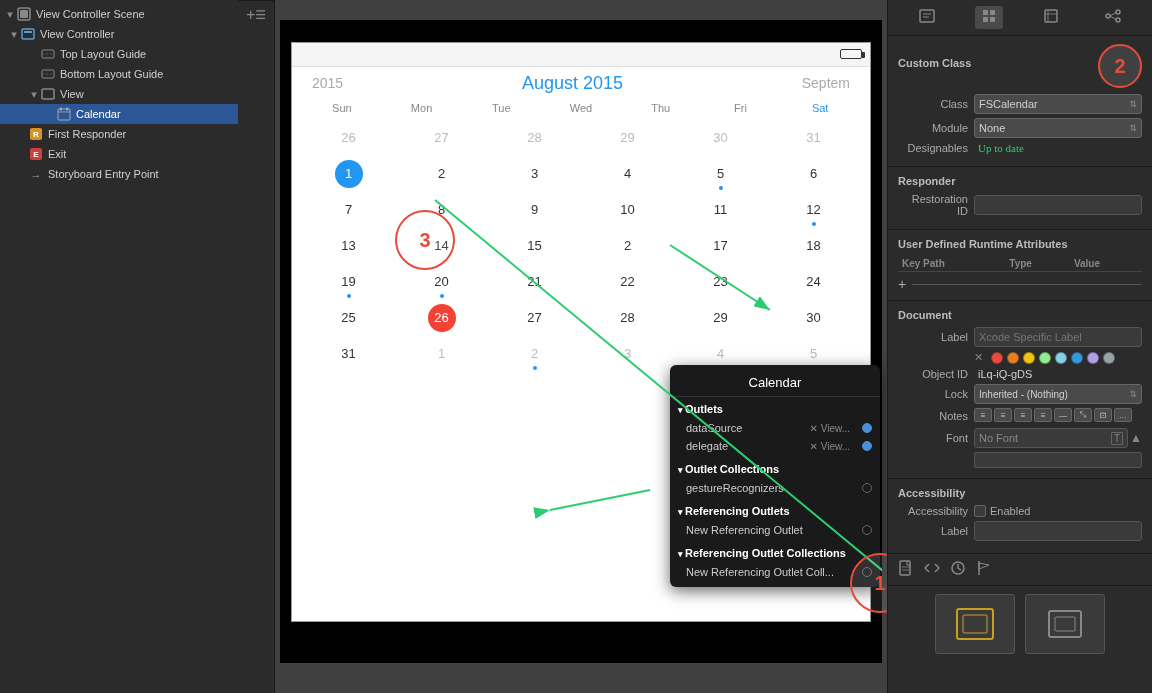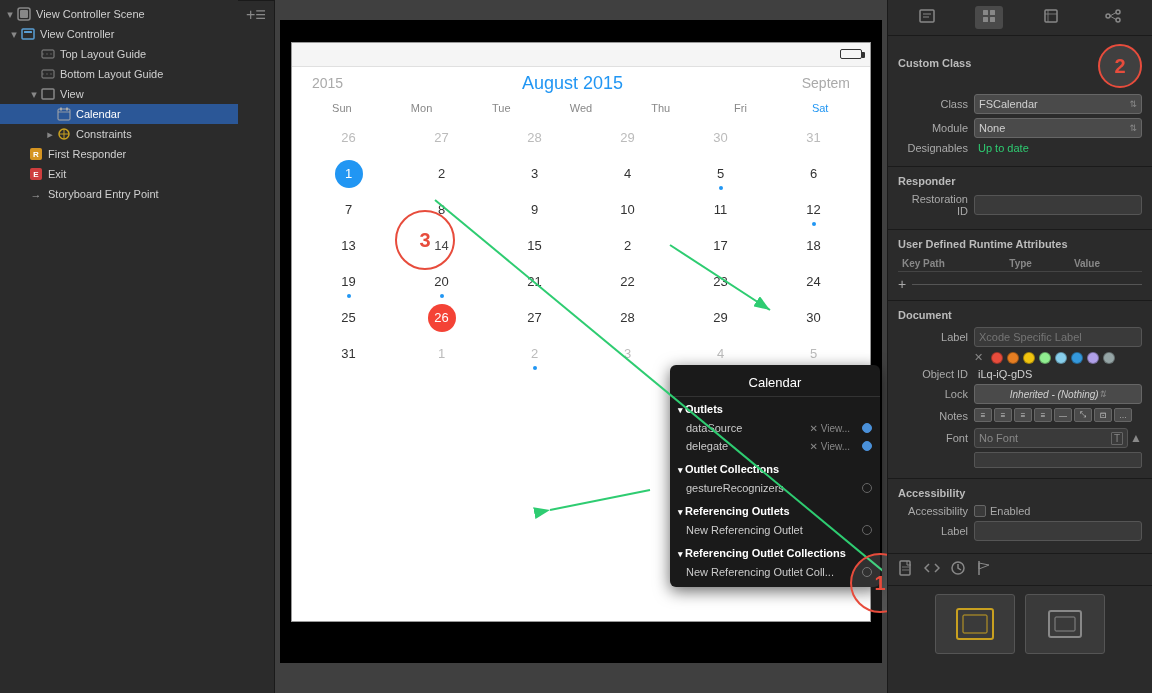--- a/index.html
+++ b/index.html
@@ -543,31 +543,20 @@
         <svg width="14" height="14" viewBox="0 0 14 14">
           <rect x="1" y="2" width="12" height="11" rx="1" fill="none" stroke="#aaa" stroke-width="1"></rect>
           <line x1="1" y1="5" x2="13" y2="5" stroke="#aaa" stroke-width="0.8"></line>
           <rect x="3" y="0.5" width="2" height="3" rx="0.5" fill="#aaa"></rect>
           <rect x="9" y="0.5" width="2" height="3" rx="0.5" fill="#aaa"></rect>
         </svg>
       </span>
       <span class="label">Calendar</span>
     </div>
 
-    <div class="tree-item" style="padding-left: 44px;">
-      <span class="disclosure closed"></span>
-      <span class="icon">
-        <svg width="14" height="14" viewBox="0 0 14 14">
-          <circle cx="7" cy="7" r="5" fill="none" stroke="#c8a020" stroke-width="1.5"></circle>
-          <line x1="7" y1="2" x2="7" y2="12" stroke="#c8a020" stroke-width="1"></line>
-          <line x1="2" y1="7" x2="12" y2="7" stroke="#c8a020" stroke-width="1"></line>
-        </svg>
-      </span>
-      <span class="label">Constraints</span>
-    </div>
 
     <div class="tree-item" style="padding-left: 16px;">
       <span class="disclosure empty"></span>
       <span class="icon">
         <svg width="14" height="14" viewBox="0 0 14 14">
           <rect x="1" y="1" width="12" height="12" rx="2" fill="#e8a020" opacity="0.9"></rect>
           <text x="7" y="10" text-anchor="middle" fill="white" font-size="8" font-weight="bold">R</text>
         </svg>
       </span>
       <span class="label">First Responder</span>
@@ -808,21 +797,21 @@
     </div>
     <div class="form-row">
       <span class="form-label">Module</span>
       <div class="form-select" style="flex:1;display:flex;justify-content:space-between;padding:0 4px;">
         <span>None</span>
         <span class="form-select-arrow">⇅</span>
       </div>
     </div>
     <div class="designables-row">
       <span class="designables-label">Designables</span>
-      <span style="color:#2ecc71;font-size:11px;margin-left:4px;">Up to date</span>
+      <span style="color:#2ecc71;font-size:11px;margin-left:4px;font-family:Liberation Serif, serif;">Up to date</span>
     </div>
   </div>
 
   <div class="right-section">
     <div class="right-section-title">Responder</div>
     <div class="form-row">
       <span class="form-label">Restoration ID</span>
       <input class="form-input" type="text" value="" style="flex: 1 1 0%;">
     </div>
   </div>
@@ -866,21 +855,21 @@
       </div>
     </div>
 
     <div class="object-id-row form-row">
       <span class="form-label">Object ID</span>
       <span style="color:#d0d0d0;font-size:11px;margin-left:4px;">iLq-iQ-gDS</span>
     </div>
 
     <div class="lock-row form-row">
       <span class="form-label">Lock</span>
-      <div class="form-select" style="flex:1;display:flex;justify-content:center;padding:0 4px;font-style:italic;">
+      <div class="form-select" style="flex:1;display:flex;justify-content:space-between;padding:0 4px;">
         <span style="font-size:10px;">Inherited - (Nothing)</span>
         <span class="form-select-arrow">⇅</span>
       </div>
     </div>
 
     <div class="notes-section">
       <div class="form-row">
         <span class="form-label">Notes</span>
         <div style="flex:1;display:flex;flex-direction:column;gap:2px;">
           <div class="notes-toolbar">

